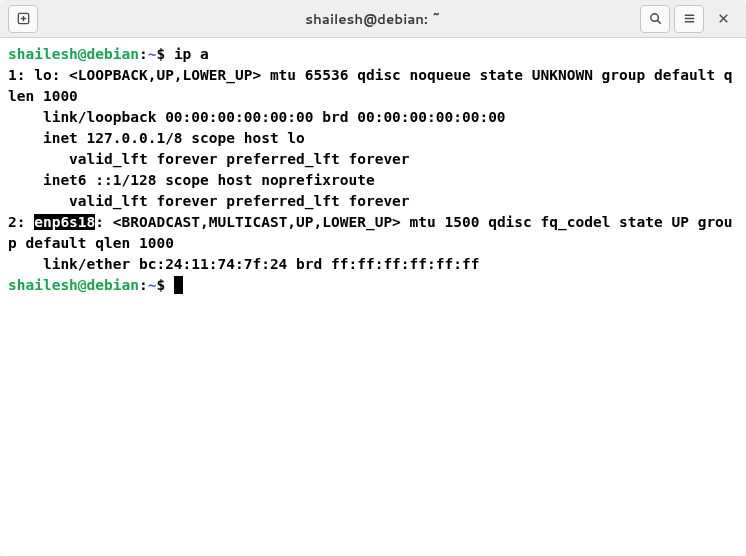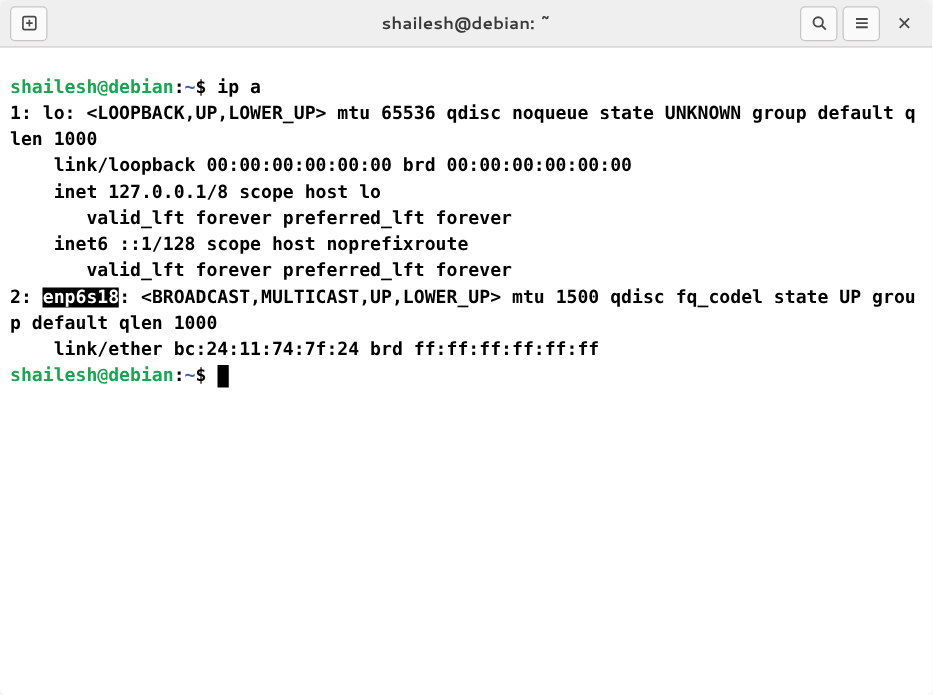--- a/index.html
+++ b/index.html
@@ -57,21 +57,20 @@
     .terminal {
       flex: 1;
       background: #ffffff;
       padding: 6px 8px 8px 8px;
       white-space: pre-wrap;
       word-break: break-all;
       line-height: 1.45;
       color: #000000;
       font-weight: 600;
       font-family: "DejaVu Sans Mono", "Liberation Mono", monospace;
-      margin-top: 16px;
     }
     .ps-user { color: #1aa651; font-weight: 700; }
     .ps-colon { color: #000; }
     .ps-path { color: #3f5bd4; font-weight: 700; }
     .ps-dollar { color: #000; }
     .hl-inverse {
       background: #000000;
       color: #ffffff;
       padding: 0 0px;
     }

